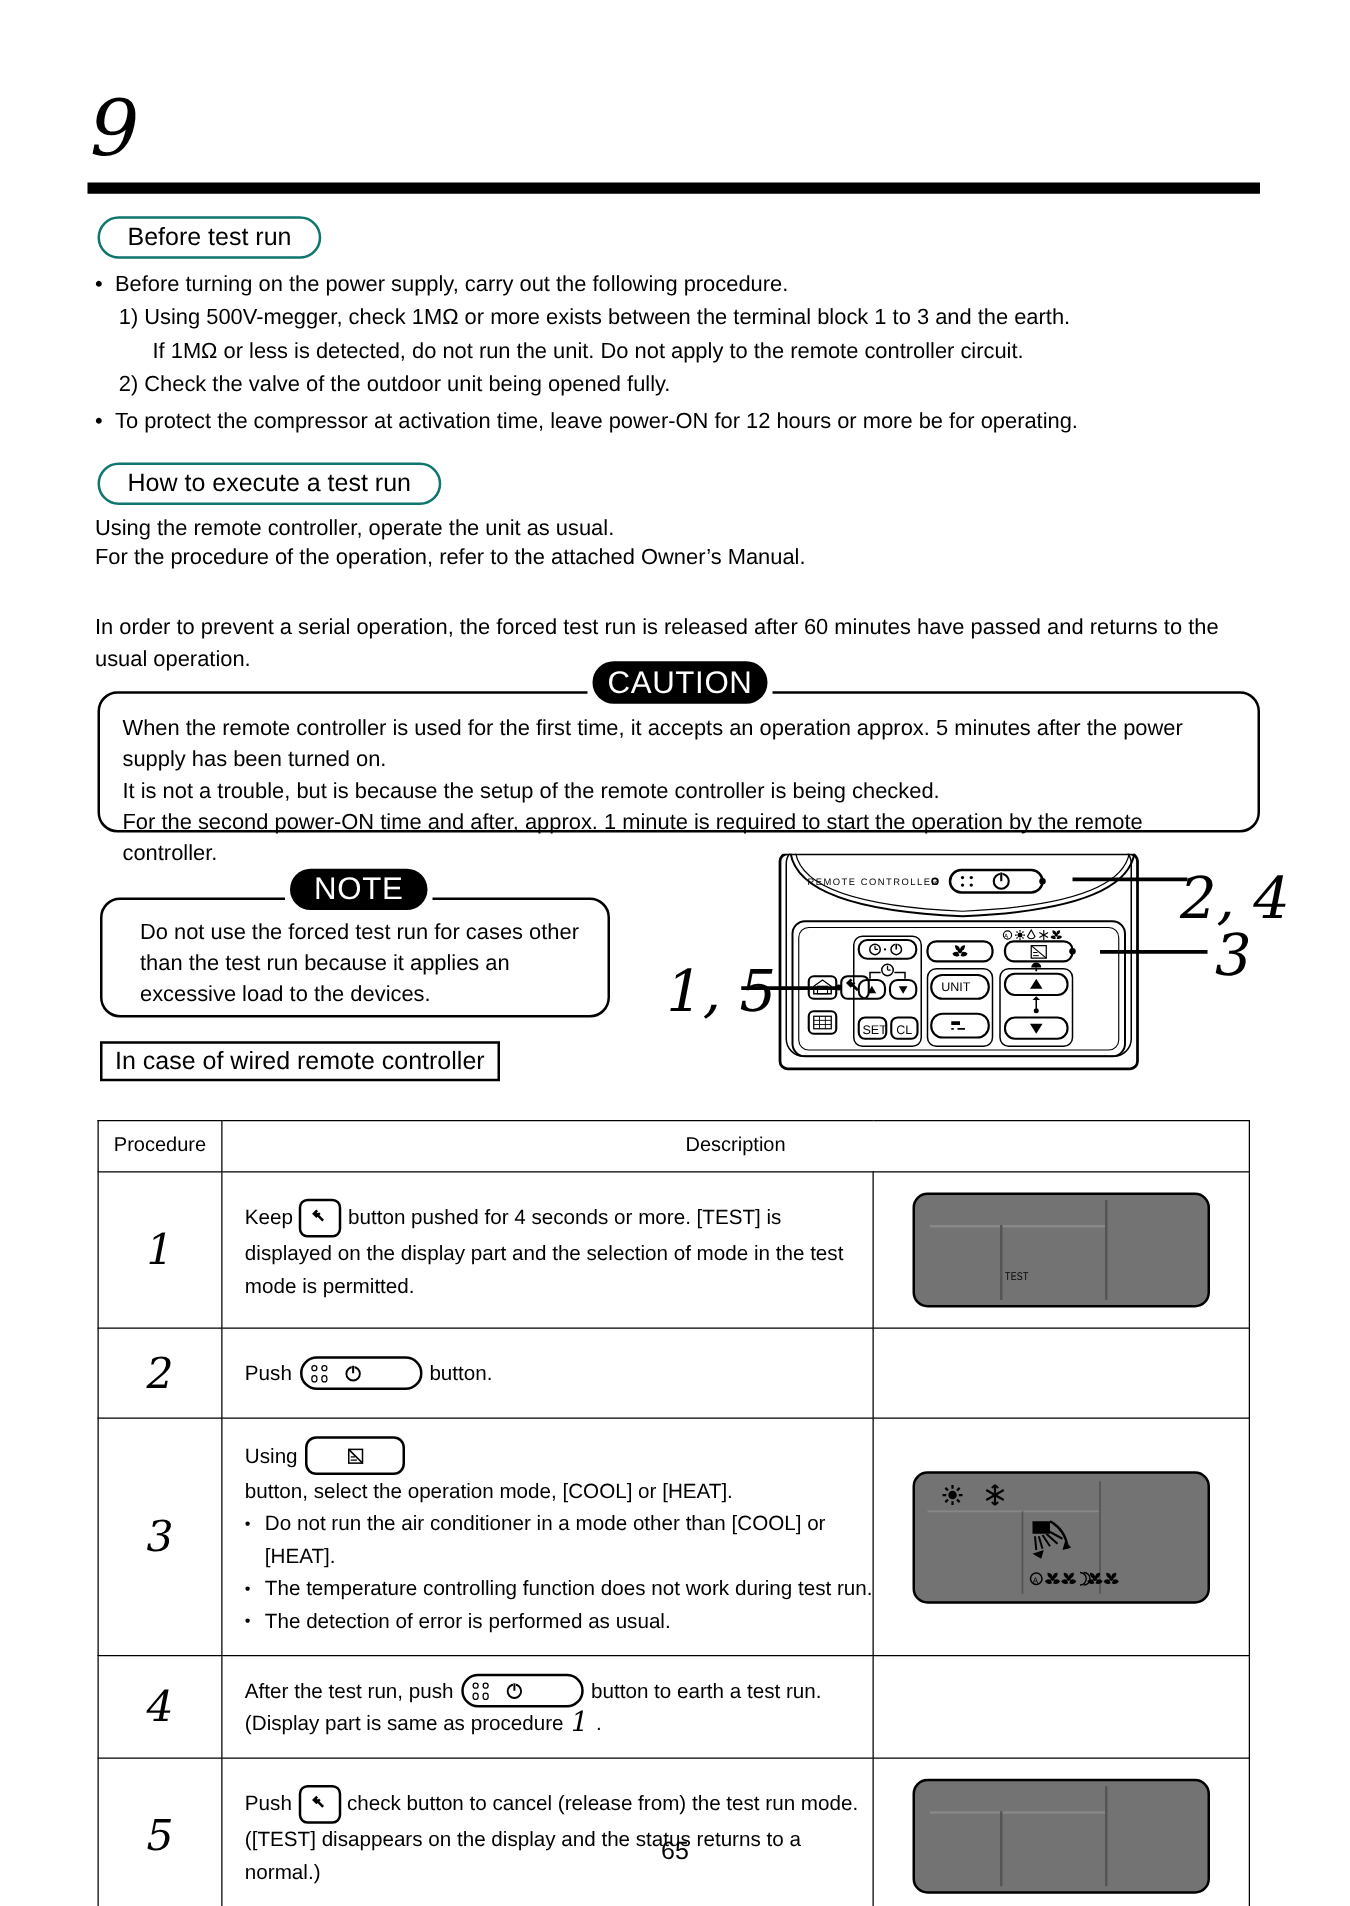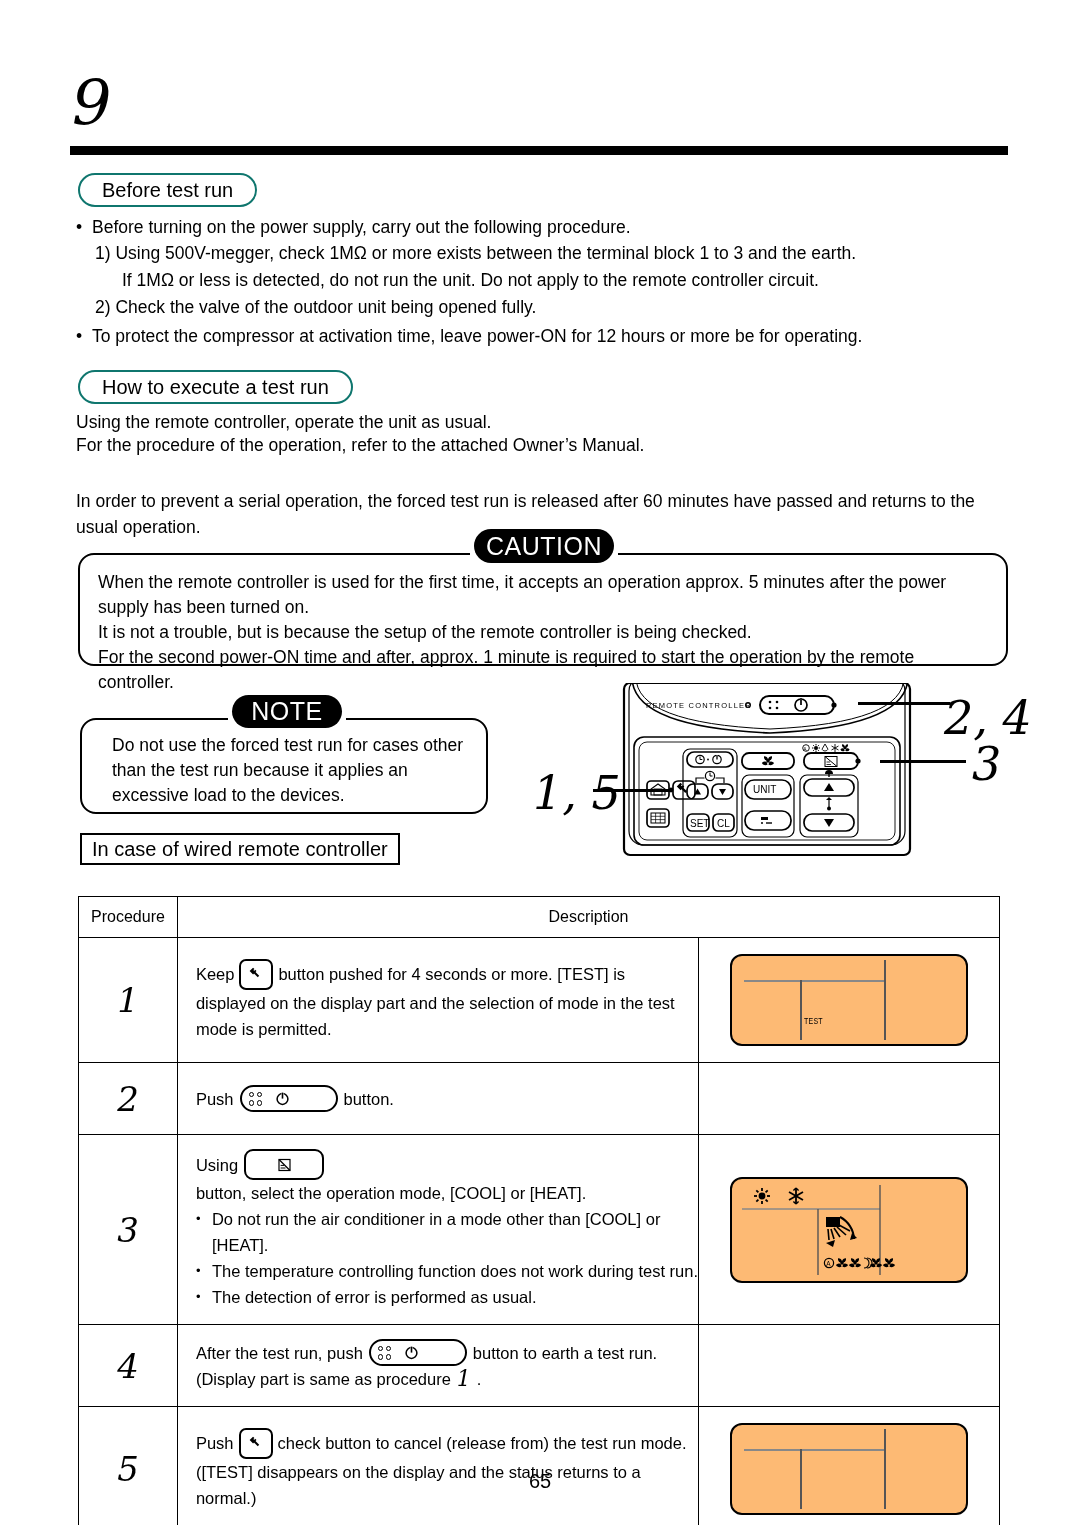--- a/index.html
+++ b/index.html
@@ -119,21 +119,21 @@
   .dots { display:grid; grid-template-columns:5px 5px; grid-gap:3px; margin-right:12px; }
   .dots i { width:3.5px; height:3.5px; border:1px solid #000; border-radius:50%; display:block; }
 
   
   .lcd {
     position:relative;
     width:238px; height:92px;
     border:2.5px solid #000; border-radius:12px;
     margin:16px auto;
     box-sizing:border-box;
-    background:#fdba74;
+    background:#737373;
   }
   .lcd .vline { position:absolute; width:1.5px; background:#555; }
   .lcd .hline { position:absolute; height:1.5px; background:#888; }
   .lcd .test-lbl {
     position:absolute; font-size:9px; letter-spacing:0.3px;
     transform:scaleX(0.78); transform-origin:left center;
   }
 
   .pagenum {
     position:absolute; left:0; top:1470px; width:1080px;

